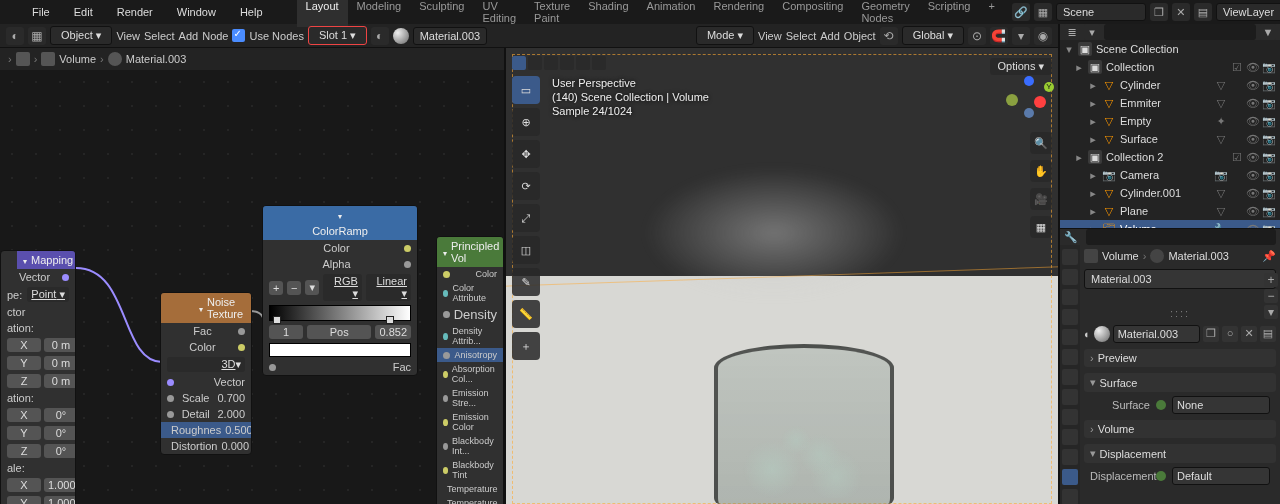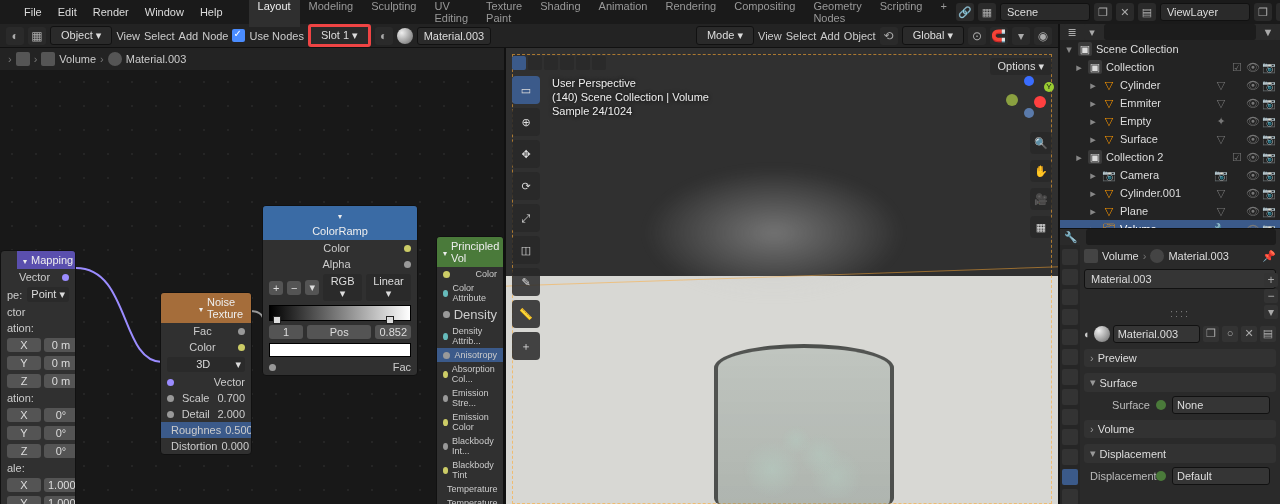--- a/index.html
+++ b/index.html
@@ -1,36 +1,36 @@
 <!DOCTYPE html>
 <html><head>
 <meta charset="utf-8">
 <style>
 * { margin: 0; padding: 0; box-sizing: border-box; font-family: sans-serif; font-size: 11px; }
 body { background: #232323; color: #ccc; width: 1280px; height: 504px; overflow: hidden; position: relative; }
 
 
-.topbar { height: 24px; background: #1a1a1a; display: flex; align-items: center; padding: 0 8px; }
+.topbar { height: 24px; background: #1a1a1a; display: flex; align-items: center; padding: 0 8px; gap: 8px; }
 .topbar .logo { width: 14px; height: 14px; background: radial-gradient(circle,#f90,#d60); border-radius: 50%; margin-right: 8px; }
 .topbar .menu-item { padding: 0 8px; color: #ddd; cursor: default; }
 .topbar .tabs { display: flex; margin-left: 18px; }
 .topbar .tab { padding: 3px 9px; color: #999; border-radius: 3px 3px 0 0; }
 .topbar .tab.active { background: #2f2f2f; color: #eee; }
 .topbar .scene-block { margin-left: auto; display: flex; align-items: center; gap: 4px; }
 .topbar .scene-input, .topbar .layer-input { background: #2a2a2a; color: #ddd; padding: 2px 6px; border-radius: 3px; min-width: 90px; border:1px solid #111;}
 .topbar .icon-btn { width:18px; height:18px; background:#2a2a2a; border-radius:3px; display:flex; align-items:center; justify-content:center; color:#aaa;}
 
 
 .secondarybar { height: 24px; background: #232323; display: flex; align-items: center; padding: 0 6px; gap: 4px; border-bottom: 1px solid #111;}
 .secondarybar .left { display:flex; align-items:center; gap:4px;}
 .secondarybar .mode-select { background:#2a2a2a; color:#ddd; padding:2px 10px; border-radius:3px; border:1px solid #111;}
 .secondarybar .check { display:flex; align-items:center; gap:4px;}
 .secondarybar .check .box { width:13px; height:13px; background:#4a8cff; border-radius:2px; position:relative;}
 .secondarybar .check .box::after{content:"✓"; color:#fff; position:absolute; font-size:10px; left:1px; top:-1px;}
-.secondarybar .slot-select { background:#2a2a2a; color:#ddd; padding:2px 10px; border-radius:3px; border:3px solid #ef4444;}
+.secondarybar .slot-select { background:#2a2a2a; color:#ddd; padding:2px 10px; border-radius:3px; border:1px solid #ef4444;}
 .secondarybar .mat-input { background:#2a2a2a; color:#ddd; padding:2px 6px; border-radius:3px; min-width:70px; border:1px solid #111;}
 .secondarybar .sphere-icon { width:16px; height:16px; border-radius:50%; background: radial-gradient(circle at 30% 30%, #eee, #666);}
 .secondarybar .right { margin-left:auto; display:flex; align-items:center; gap:4px;}
 .secondarybar .hicon { width:18px; height:18px; background:#2a2a2a; border-radius:3px; display:flex; align-items:center; justify-content:center; color:#aaa; font-size:12px;}
 .secondarybar .hicon.blue{background:#3a5aaa;color:#fff;}
 .secondarybar .hicon.cyan{background:#2a7a8a;color:#fff;}
 
 
 .breadcrumb { height: 22px; background: #232323; display: flex; align-items:center; padding: 0 8px; gap:4px; color:#ccc; position:absolute; top:48px;}
 .breadcrumb .chev { color:#777;}
@@ -51,21 +51,21 @@
 .node.orange .header{background:#a56d3a;padding-left:38px;}
 .node.blue .header{background:#3a6ba5;flex-direction:column;}
 .node.green .header{background:#4a7a3a;}
 .node .row { padding:2px 6px; display:flex; align-items:center; justify-content:space-between; gap:4px;}
 .node .row .dot{width:7px;height:7px;border-radius:50%;}
 .node .row .dot.grey{background:#999;}
 .node .row .dot.yellow{background:#cccc66;}
 .node .row .dot.lav{background:#9b8cff;}
 .node .row .dot.teal{background:#6bb;}
 .node .val-input{background:#545454;color:#ddd;padding:1px 4px;border-radius:3px;text-align:center;min-width:34px;}
-.node .combo{background:#2a2a2a;color:#ddd;padding:1px 4px;border-radius:3px;text-align:center;}
+.node .combo{background:#2a2a2a;color:#ddd;padding:1px 4px;border-radius:3px;text-align:right;text-decoration:underline;}
 .node .two-col{display:flex;gap:3px;}
 .node .label{color:#ccc;}
 .node .ramp{height:16px;background:linear-gradient(to right,#000,#fff);margin:2px 6px;border:1px solid #000;position:relative;}
 .node .ramp .handle{position:absolute;bottom:-4px;width:8px;height:8px;background:#ddd;border:1px solid #222;}
 .node .swatch{height:14px;background:#fff;border:1px solid #000;margin:2px 6px;}
 .node .row.sel{background:#3b5a8a;color:#fff;}
 
 
 .viewport { position:absolute; left:504px; top:48px; width:556px; height:456px; background:linear-gradient(#303030 0%, #303030 50%, #d8d8d4 50%, #d8d8d4 100%); }
 .viewport .smoke{position:absolute; left:140px; top:120px; width:260px; height:130px; background:radial-gradient(ellipse, rgba(200,200,200,0.45), transparent 70%); filter:blur(6px);}

